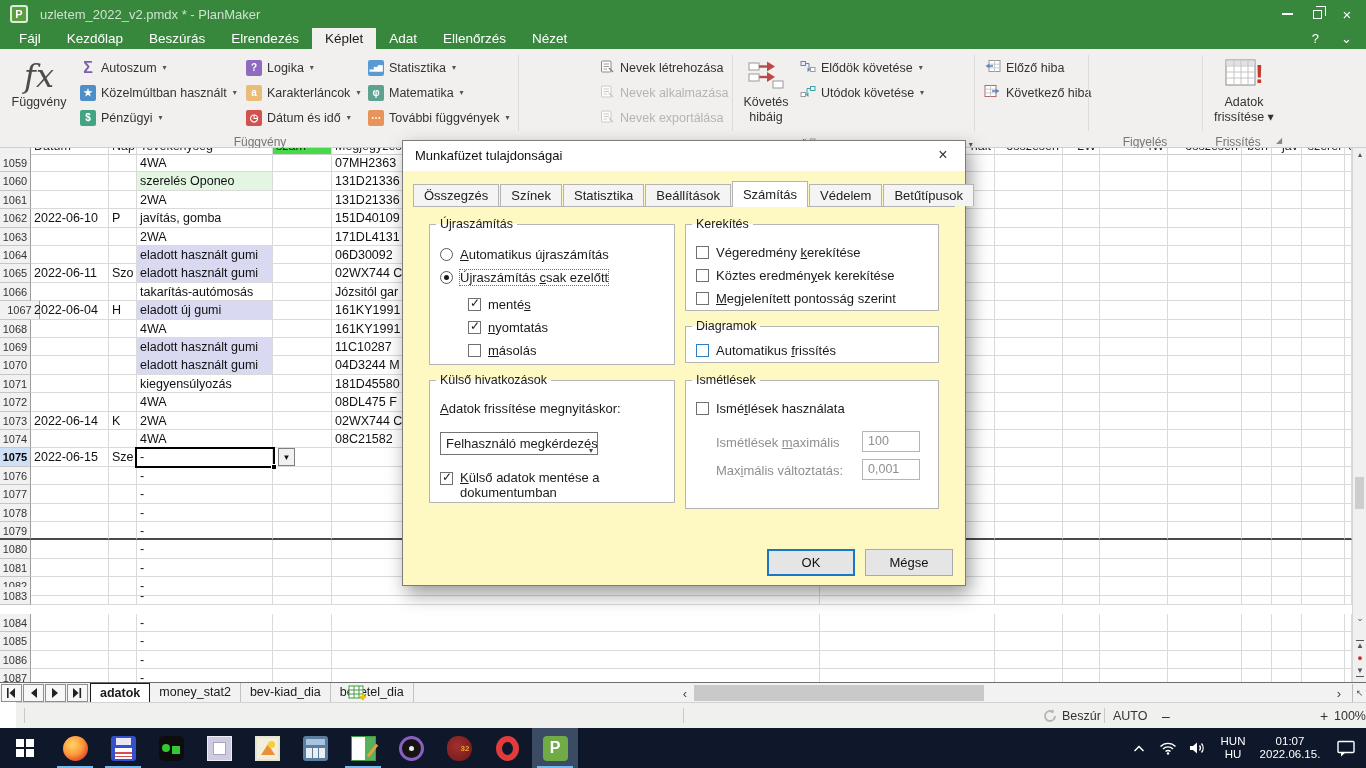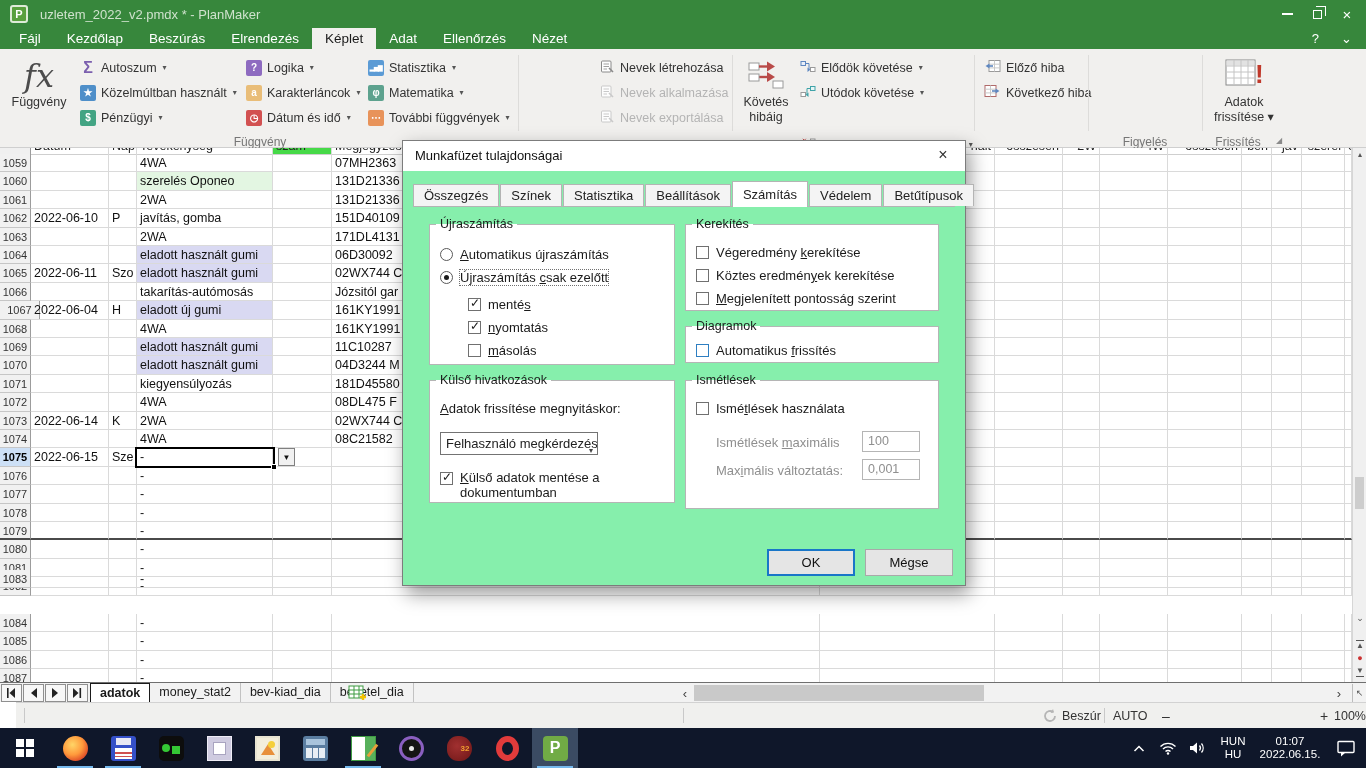--- a/index.html
+++ b/index.html
@@ -101,21 +101,21 @@
 .ti-disc i{position:absolute;left:7px;top:7px;width:5px;height:5px;border-radius:50%;background:#e8e8e8}
 .ti-xs{border-radius:46% 54% 52% 48%;background:radial-gradient(circle at 40% 40%,#a13030,#6d1616)}
 .ti-xs span{position:absolute;right:2px;top:8px;font-size:8px;color:#f0a030;font-weight:bold}
 .ti-opera{border-radius:50%;border:6px solid #e23b3b;width:23px;height:25px}
 .ti-pm{background:#71ab45;border-radius:4px;color:#fff;font-weight:bold;font-size:16px;display:flex;align-items:center;justify-content:center}
 #tray{position:absolute;right:0;top:728px;height:40px;display:flex;align-items:center;color:#fff}
 .trayitem{display:flex;align-items:center;justify-content:center;height:40px}
 #lang{width:42px;text-align:center;font-size:11.5px;line-height:13px}
 #clock{width:72px;text-align:center;font-size:11.5px;line-height:13px}
 
-#dialog{position:absolute;left:402px;top:140px;width:564px;height:446px;background:#86efac;border:1px solid #7c7c7c;box-shadow:4px 8px 18px rgba(0,0,0,.4);z-index:40}
+#dialog{position:absolute;left:402px;top:140px;width:564px;height:446px;background:#fef9c3;border:1px solid #7c7c7c;box-shadow:4px 8px 18px rgba(0,0,0,.4);z-index:40}
 #dlg-titlebar{position:absolute;left:0;top:0;width:100%;height:30px;background:#fff}
 #dlg-title{position:absolute;left:12px;top:7px;font-size:13px;color:#111}
 #dlg-close{position:absolute;right:12px;top:5px;font-size:16px;color:#333;width:20px;text-align:center}
 #dlg-tabs{position:absolute;left:10px;top:40px;right:10px;height:26px;display:flex;align-items:flex-end;border-bottom:1px solid #b4b4b4}
 .dtab{height:22px;line-height:21px;padding:0 10px;border:1px solid #b4b4b4;border-bottom:none;background:#f4f4f4;margin-right:1px;font-size:13px;white-space:nowrap}
 .dtab.active{height:26px;line-height:25px;background:#fff;margin-bottom:-1px;position:relative;z-index:2}
 .fs{position:absolute;border:1px solid #b5b5b5;background:#fff}
 .fs legend{margin-left:6px;padding:0 4px;font-size:12.5px;color:#1a1a1a}
 .drow{position:absolute;left:10px;display:flex;align-items:center;gap:7px;font-size:13px;white-space:nowrap;color:#1a1a1a}
 .cb{width:13px;height:13px;border:1px solid #707070;background:#fff;flex:none;position:relative}
@@ -757,21 +757,21 @@
       <div class="scell" style="left:820px;width:175px"></div>
       <div class="scell" style="left:995px;width:68px"></div>
       <div class="scell" style="left:1063px;width:37px"></div>
       <div class="scell" style="left:1100px;width:68px"></div>
       <div class="scell" style="left:1168px;width:74px"></div>
       <div class="scell" style="left:1242px;width:30px"></div>
       <div class="scell" style="left:1272px;width:30px"></div>
       <div class="scell" style="left:1302px;width:43px"></div>
       <div class="scell" style="left:1345px;width:7px"></div>
     </div>
-    <div class="srow" style="top:422px">
+    <div class="srow" style="top:439px">
       <div class="rhdr" style="left:0;width:31px">1083</div>
       <div class="scell" style="left:31px;width:78px"></div>
       <div class="scell" style="left:109px;width:28px"></div>
       <div class="scell" style="left:137px;width:136px">-</div>
       <div class="scell" style="left:273px;width:59px"></div>
       <div class="scell" style="left:332px;width:488px"></div>
       <div class="scell" style="left:820px;width:175px"></div>
       <div class="scell" style="left:995px;width:68px"></div>
       <div class="scell" style="left:1063px;width:37px"></div>
       <div class="scell" style="left:1100px;width:68px"></div>

